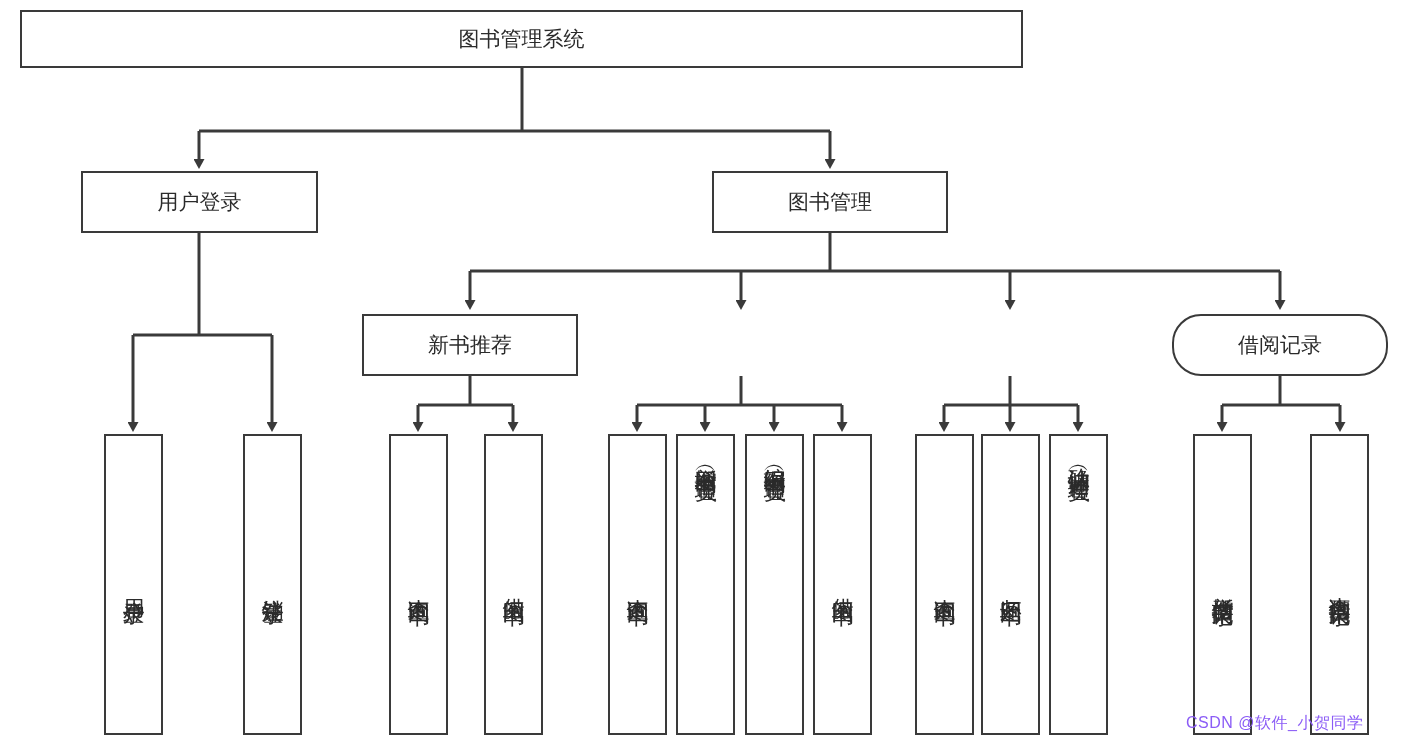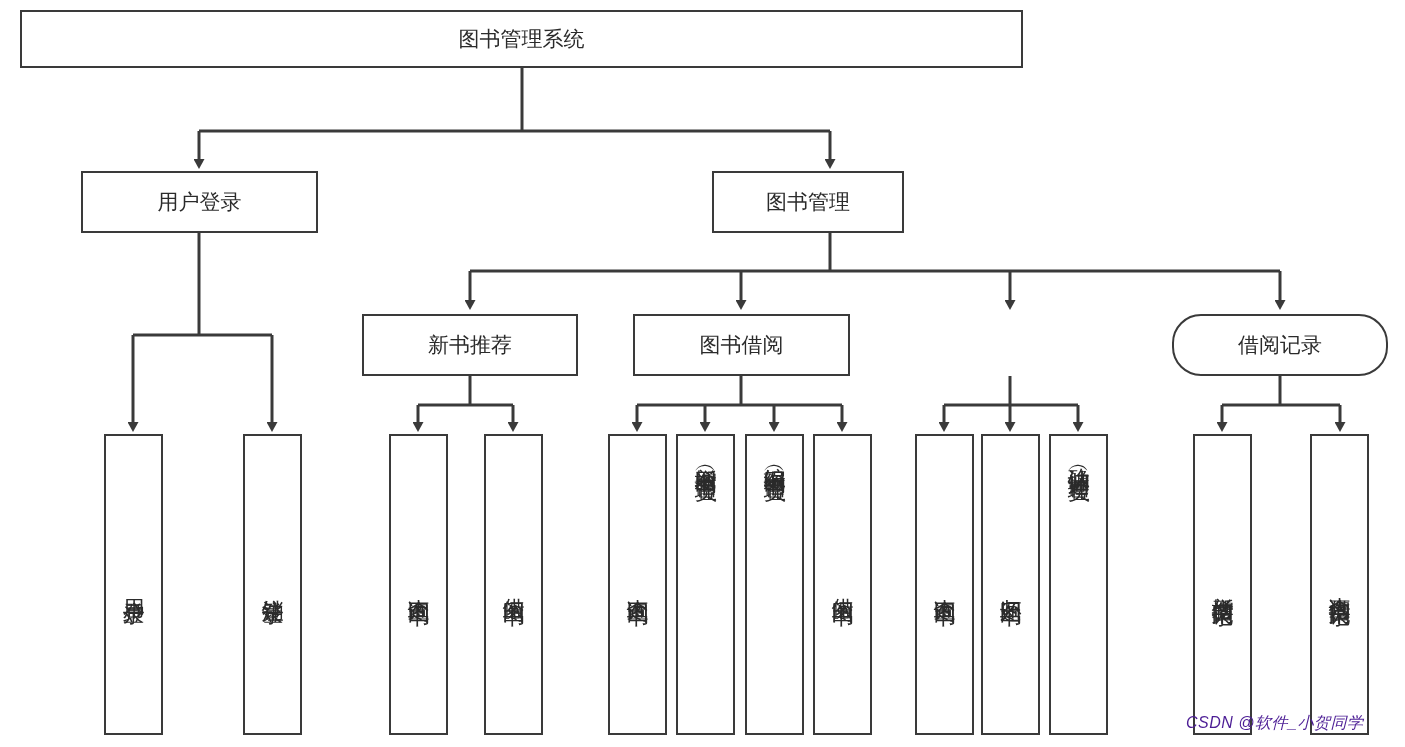--- a/index.html
+++ b/index.html
@@ -50,25 +50,24 @@
   }
   .node.v.mid {
     justify-content: center;
     padding-top: 0;
   }
   #watermark {
     position: absolute;
     left: 1186px;
     top: 713px;
     font-size: 16px;
-    color: #4c1d95;
+    color: #8b5cf6;
     white-space: nowrap;
     letter-spacing: 0.5px;
     pointer-events: none;
-    font-style: italic;
   }
 </style>
 </head>
 <body>
 
 <div id="canvas">
 
   <svg id="edges" viewBox="0 0 1405 747" xmlns="http://www.w3.org/2000/svg">
     <defs>
       <marker id="arrow" markerWidth="10" markerHeight="11" refX="1" refY="5.5" orient="auto" markerUnits="userSpaceOnUse">
@@ -116,25 +115,24 @@
       <path d="M1222,405 L1340,405"></path>
       <path d="M1222,405 L1222,423" marker-end="url(#arrow)"></path>
       <path d="M1340,405 L1340,423" marker-end="url(#arrow)"></path>
     </g>
   </svg>
 
   <div class="node h" style="left:20px; top:10px; width:1003px; height:58px;">图书管理系统</div>
 
   <div class="node h" style="left:81px; top:171px; width:237px; height:62px;">用户登录</div>
 
-  <div class="node h" style="left:712px; top:171px; width:192px; height:62px;">图书管理</div>
+  <div class="node h" style="left:712px; top:171px; width:236px; height:62px;">图书管理</div>
 
   <div class="node h" style="left:362px; top:314px; width:216px; height:62px;">新书推荐</div>
 
-  <div class="node h" style="left:633px; top:314px; width:217px; height:62px;">图书借阅</div>
 
 
   <div class="node h" style="left:1172px; top:314px; width:216px; height:62px;border-radius:29px;">借阅记录</div>
 
   <div class="node v mid" style="left:104px; top:434px; width:59px; height:301px;">用户登录</div>
 
   <div class="node v mid" style="left:243px; top:434px; width:59px; height:301px;">注销登录</div>
 
   <div class="node v mid" style="left:389px; top:434px; width:59px; height:301px;">查询图书</div>
 

